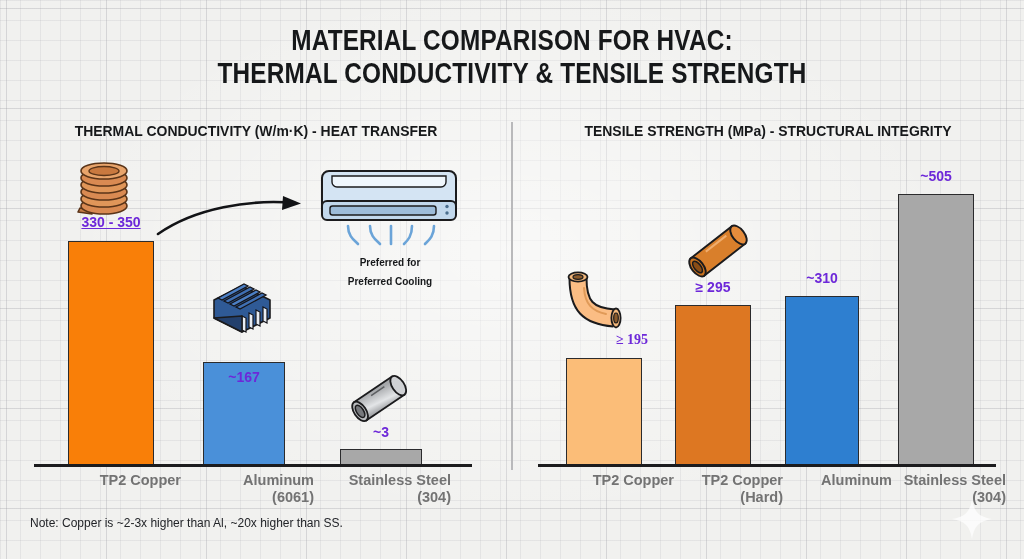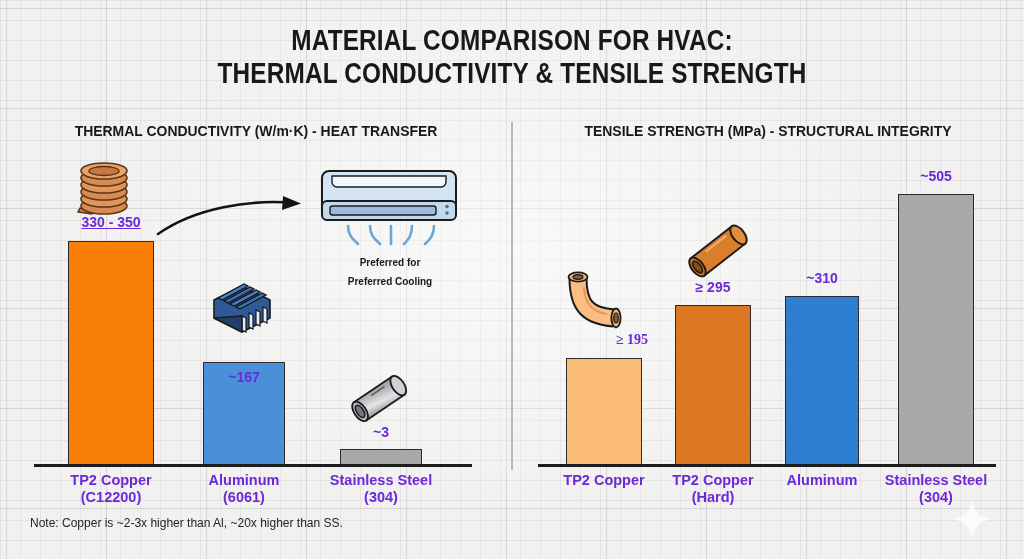--- a/index.html
+++ b/index.html
@@ -50,21 +50,21 @@
   .axis{position:absolute;height:3px;background:#1c1c1e;}
   #axis-left{left:34px;top:464px;width:438px;}
   #axis-right{left:538px;top:464px;width:458px;}
 
   .bar{position:absolute;border:1.6px solid #2b2b2d;box-sizing:border-box;}
   .vlabel{
     position:absolute;text-align:center;font-weight:bold;color:#6d28d9;
     font-size:14px;white-space:nowrap;
   }
   .xlabel{
-    position:absolute;text-align:center;font-weight:bold;color:#6d28d9;
+    position:absolute;text-align:right;font-weight:bold;color:#737373;
     font-size:14.5px;line-height:17px;white-space:nowrap;
   }
   .xlabel .sub{display:block;}
 
   
   #callout{
     position:absolute;left:305px;top:253px;width:170px;text-align:center;
     font-weight:bold;font-size:10px;line-height:19px;color:#16181a;
   }
   #note{
@@ -141,21 +141,20 @@
   <div class="bar" style="left:68px;top:241px;width:86px;height:224px;background:#F97F08;"></div>
   <div class="bar" style="left:203px;top:362px;width:82px;height:103px;background:#4A90D9;"></div>
   <div class="bar" style="left:340px;top:449px;width:82px;height:16px;background:#A8A8A8;"></div>
 
   <div class="vlabel" style="left:51px;top:214px;width:120px;text-decoration:underline;">330 - 350</div>
   <div class="vlabel" style="left:194px;top:335px;width:100px;margin-top:34px;">~167</div>
   <div class="vlabel" style="left:331px;top:424px;width:100px;">~3</div>
 
   <div class="xlabel" style="left:41px;top:472px;width:140px;">
     <span>TP2 Copper</span>
-    <span class="sub">(C12200)</span>
   </div>
   <div class="xlabel" style="left:174px;top:472px;width:140px;">
     <span>Aluminum</span>
     <span class="sub">(6061)</span>
   </div>
   <div class="xlabel" style="left:311px;top:472px;width:140px;">
     <span>Stainless Steel</span>
     <span class="sub">(304)</span>
   </div>
 

